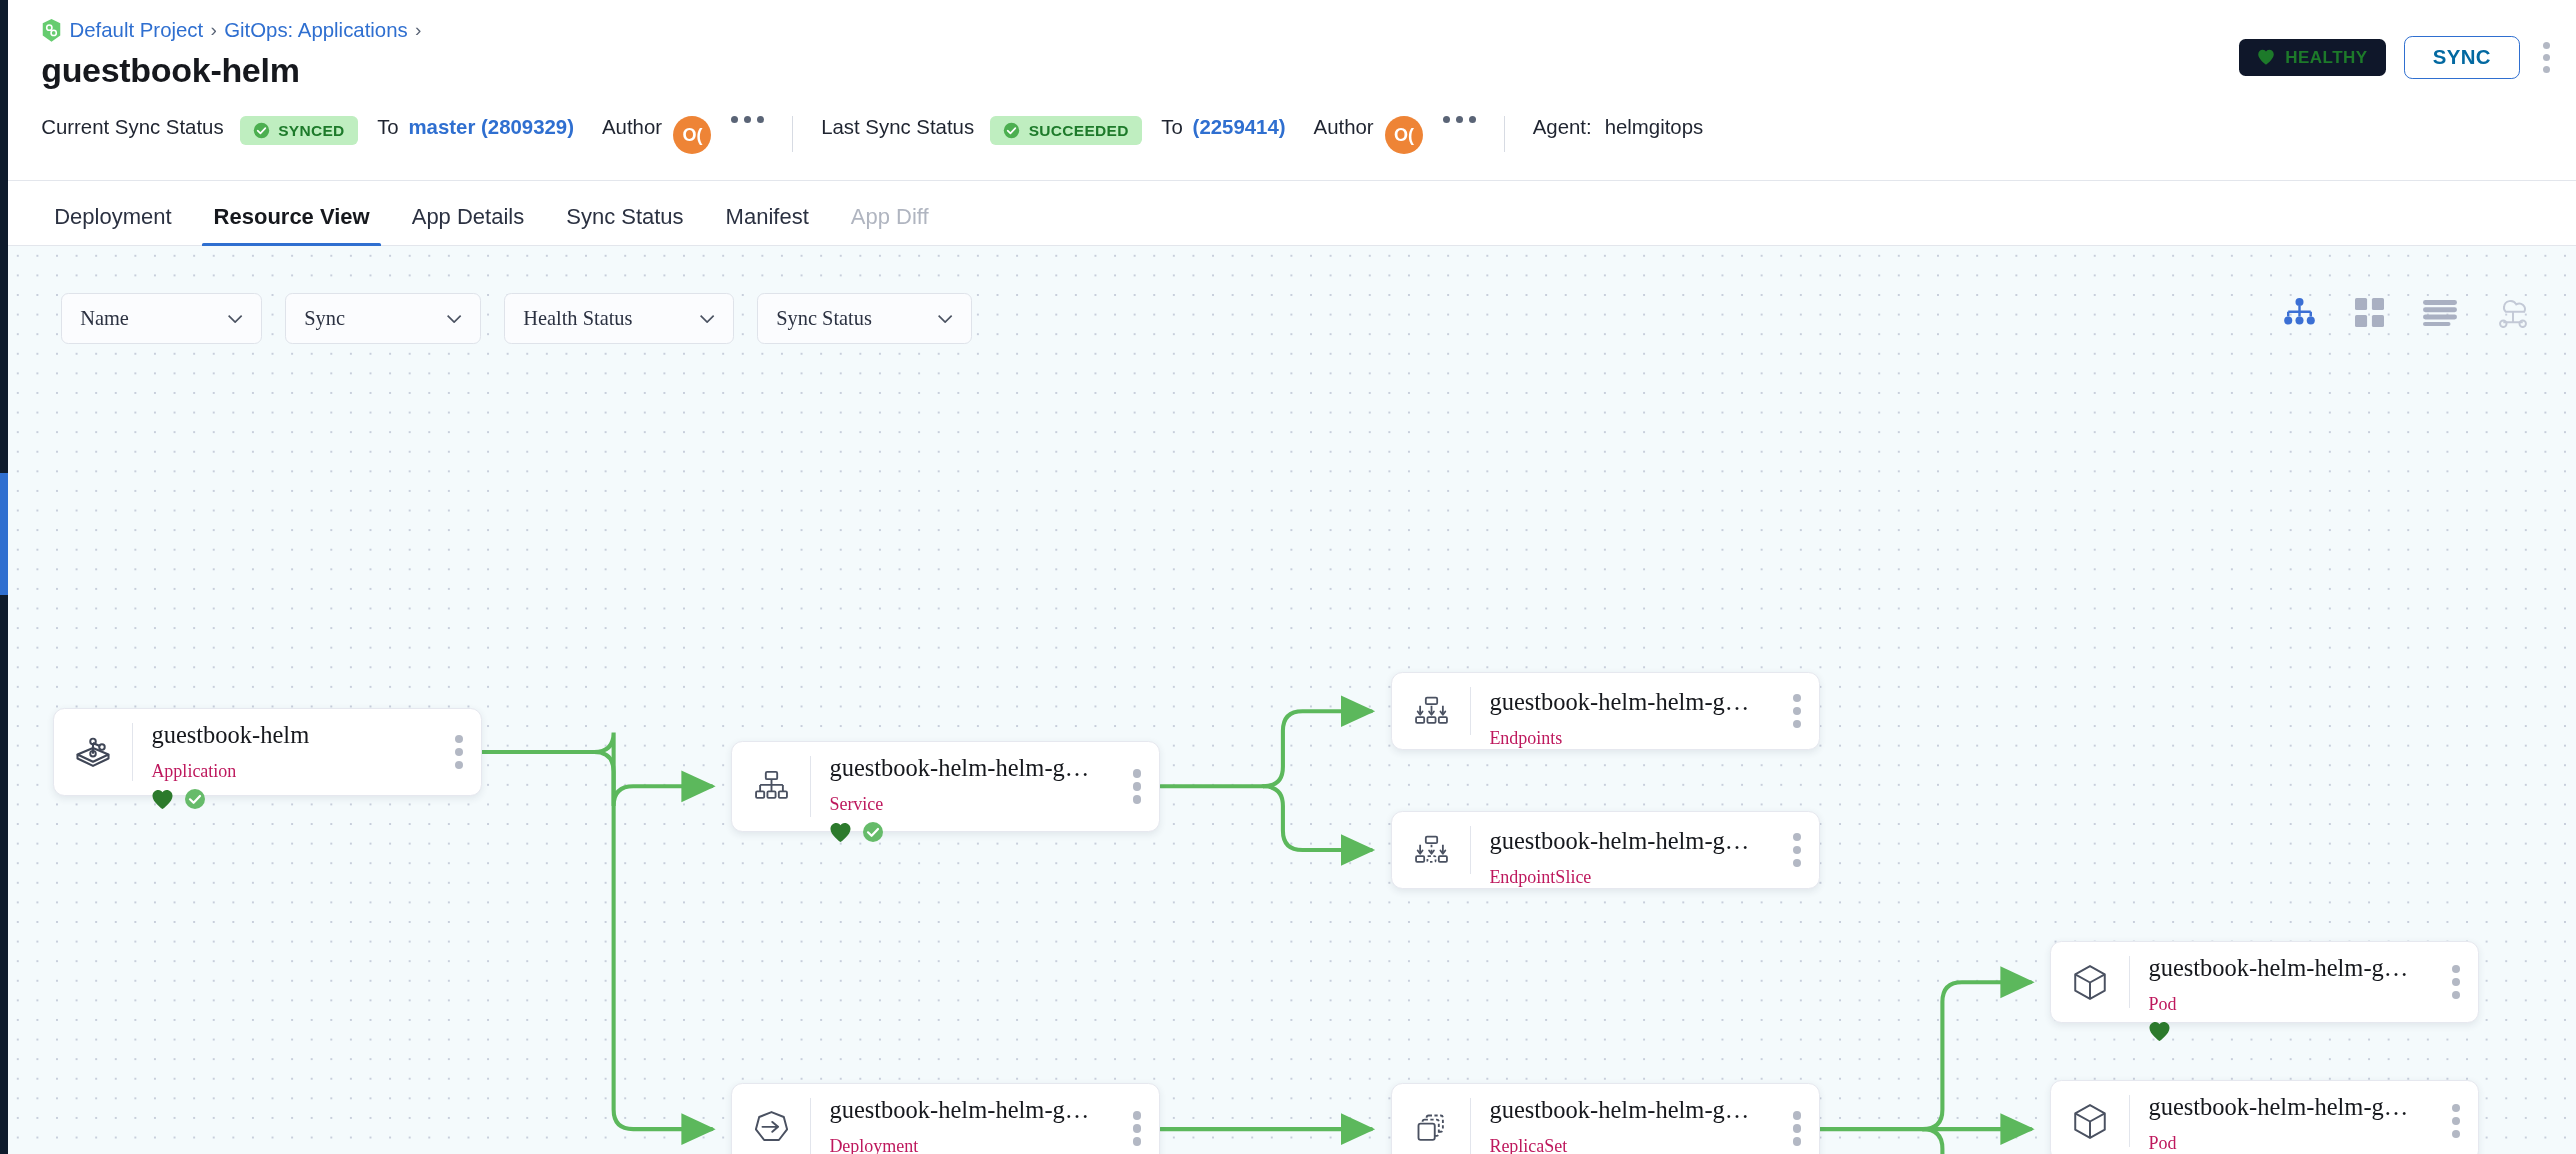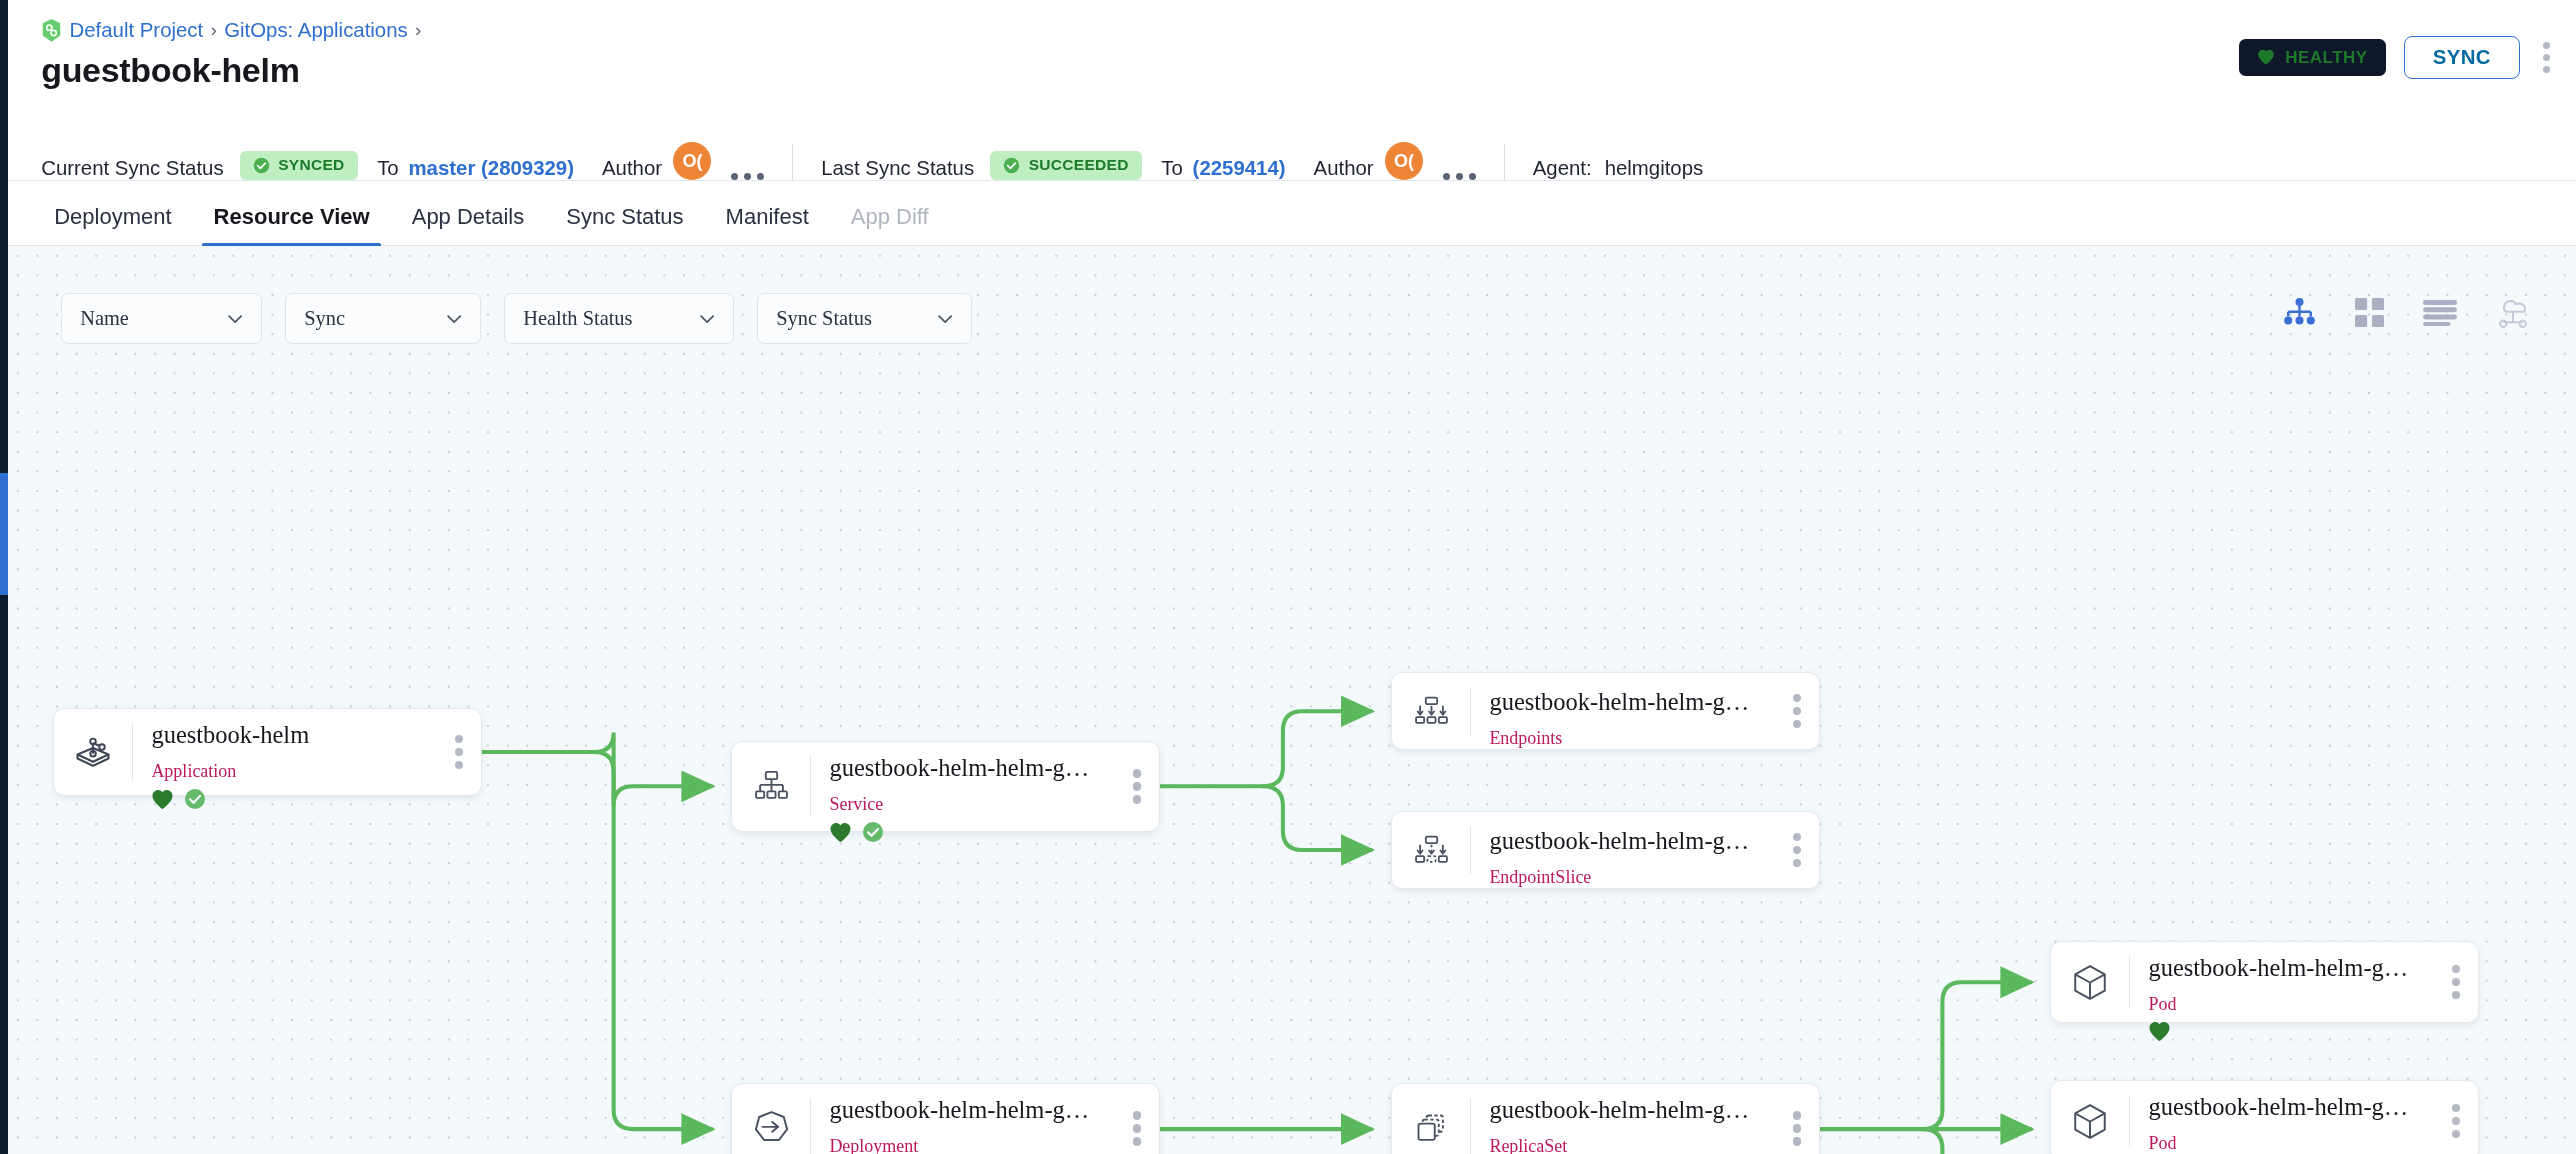--- a/index.html
+++ b/index.html
@@ -56,21 +56,21 @@
   }
   .kebab-v {
     display: flex; flex-direction: column; gap: 4.9px; padding: 4.9px; cursor: pointer;
   }
   .kebab-v i { width: 7.3px; height: 7.3px; border-radius: 50%; background: #b3b8c4; display:block; }
 
   
   .statusbar {
     position: absolute; left: 8.2px; top: 116px; right: 0; height: 65px;
     background: #fff; border-bottom: 0.8px solid #e3e6ec;
-    display: flex; align-items: flex-end; padding-left: 33px; gap: 0;
+    display: flex; align-items: flex-start; padding-left: 33px; gap: 0;
   }
   .st-label { font-size: 20.4px; color: #1f2430; white-space: nowrap; }
   .badge-sm {
     display: flex; align-items: center; gap: 8.2px;
     background: #bfeec0; color: #1d7a2a; border-radius: 5.7px;
     padding: 5.7px 13px; font-size: 15.5px; font-weight: bold; letter-spacing: 0.3px;
     margin-left: 16.3px;
   }
   .chk { width: 17px; height: 17px; display:block; }
   .to-word { font-size: 20.4px; color: #1f2430; margin-left: 19.6px; }

